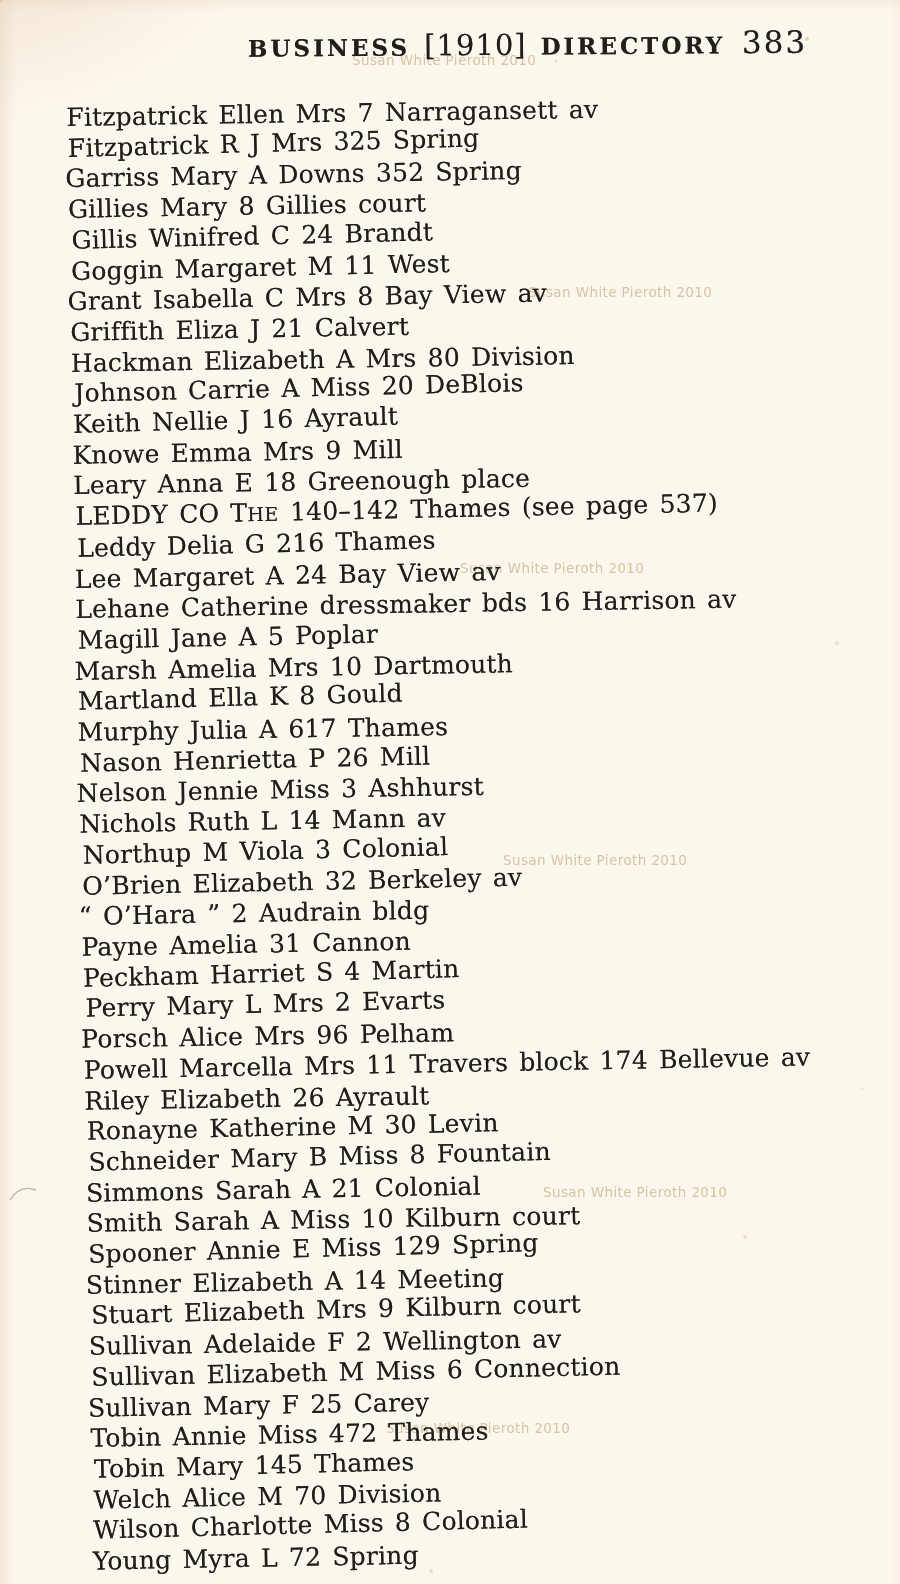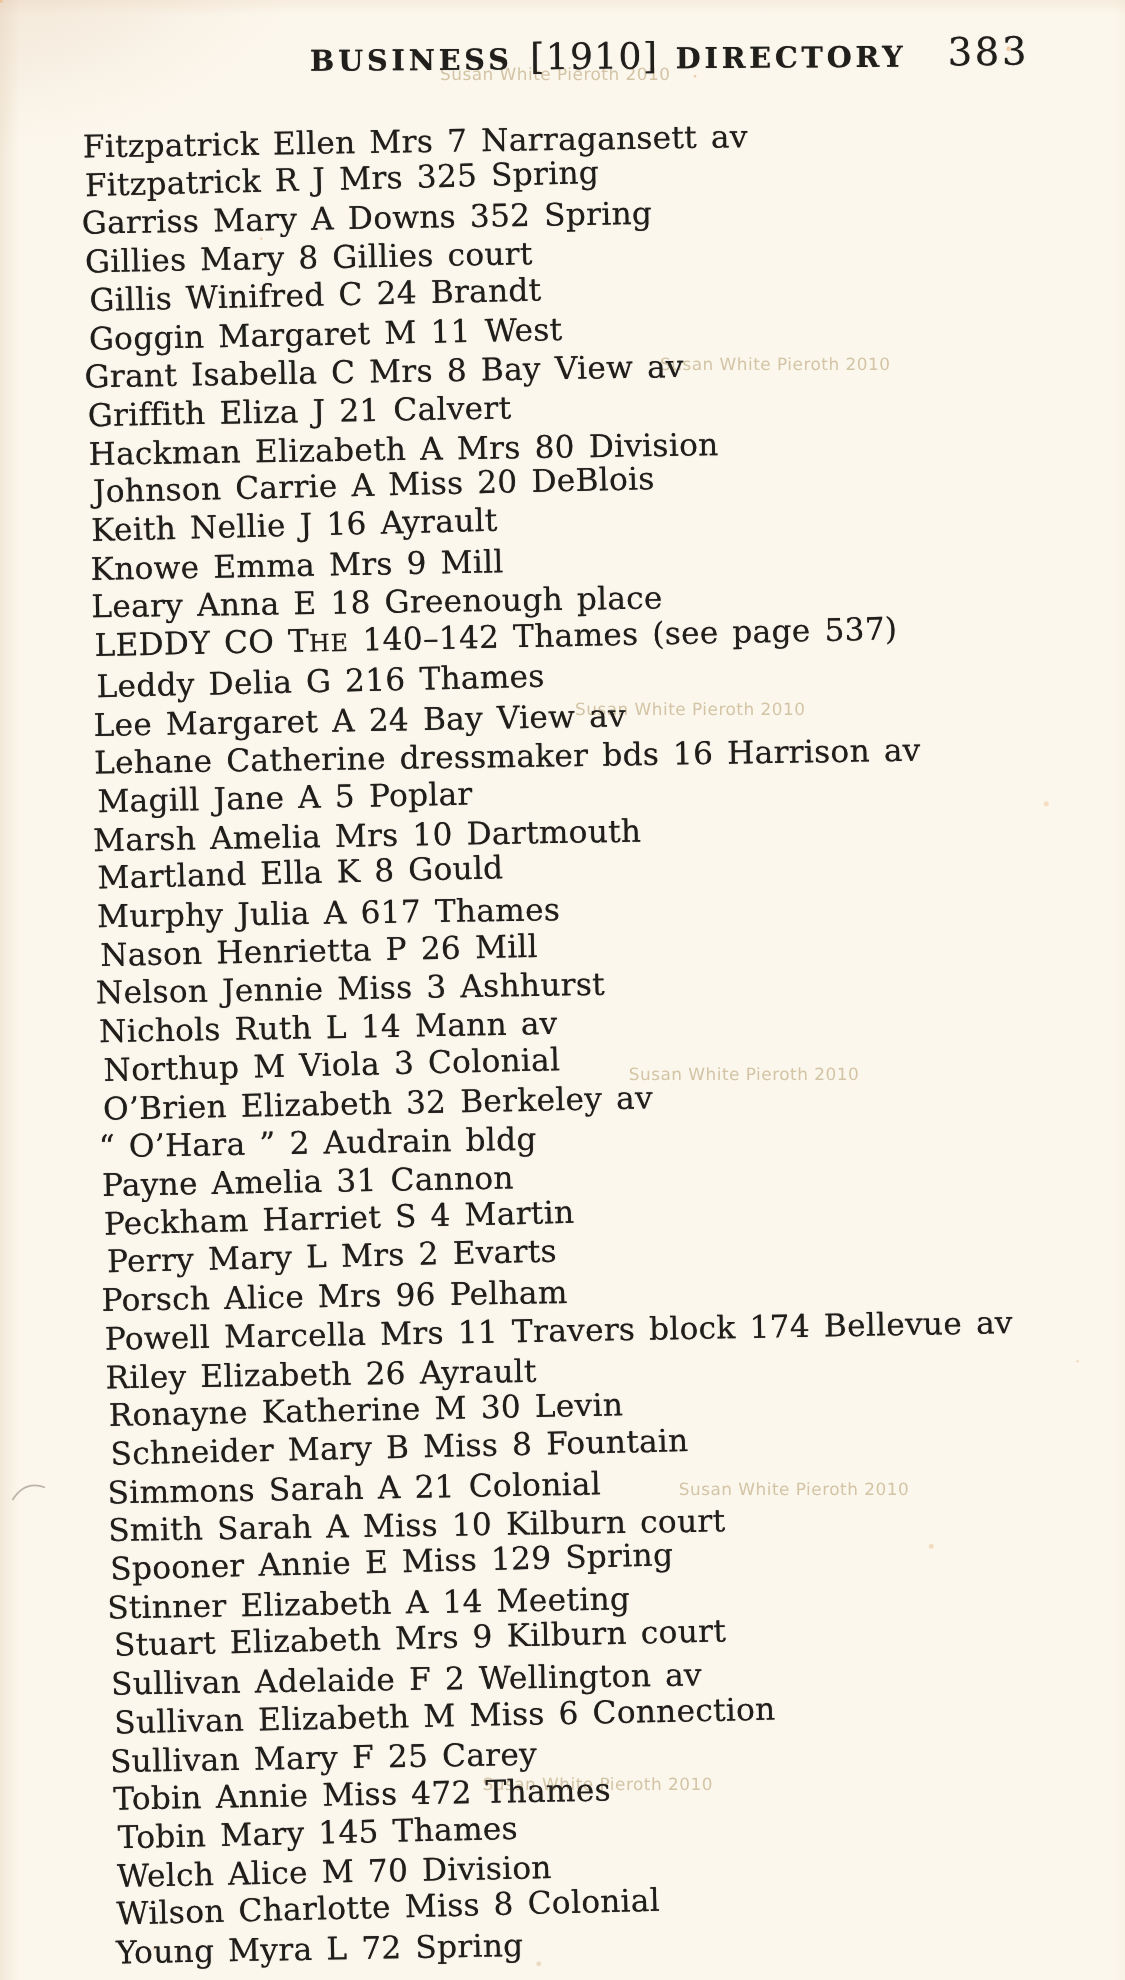--- a/index.html
+++ b/index.html
@@ -30,21 +30,20 @@
   }
   .header .year{
     font-size:29px;letter-spacing:1px;font-weight:normal;
     text-shadow:0 0 .6px rgba(33,31,28,.65);
   }
   .pagenum{
     position:absolute;left:742px;top:24px;
     font-size:31px;letter-spacing:2px;
     text-shadow:0 0 .6px rgba(33,31,28,.6);
     transform:rotate(-.6deg);
-    margin-left:16px;
   }
   
   .list{
     position:absolute;left:66px;top:96px;width:790px;
     transform:rotate(-1.05deg);
     transform-origin:380px 0;
   }
   .entry{
     font-size:25px;line-height:30.7px;
     letter-spacing:.2px;word-spacing:3px;

